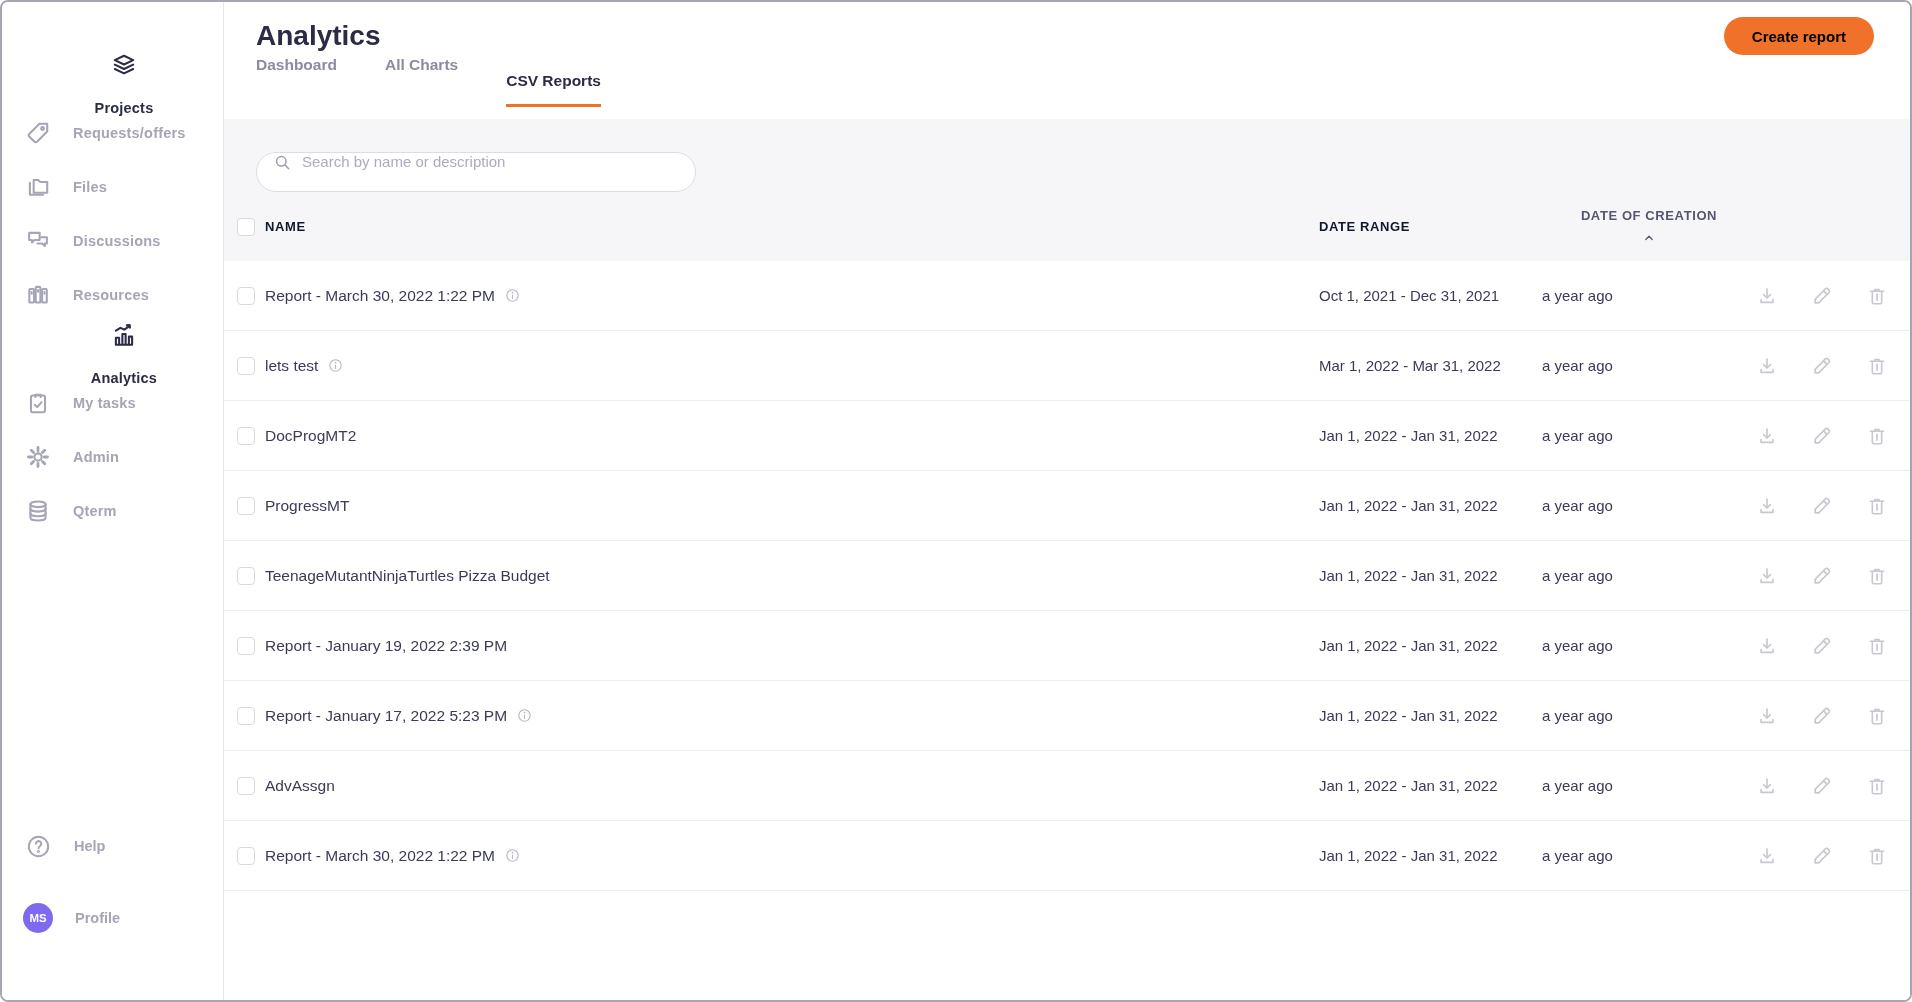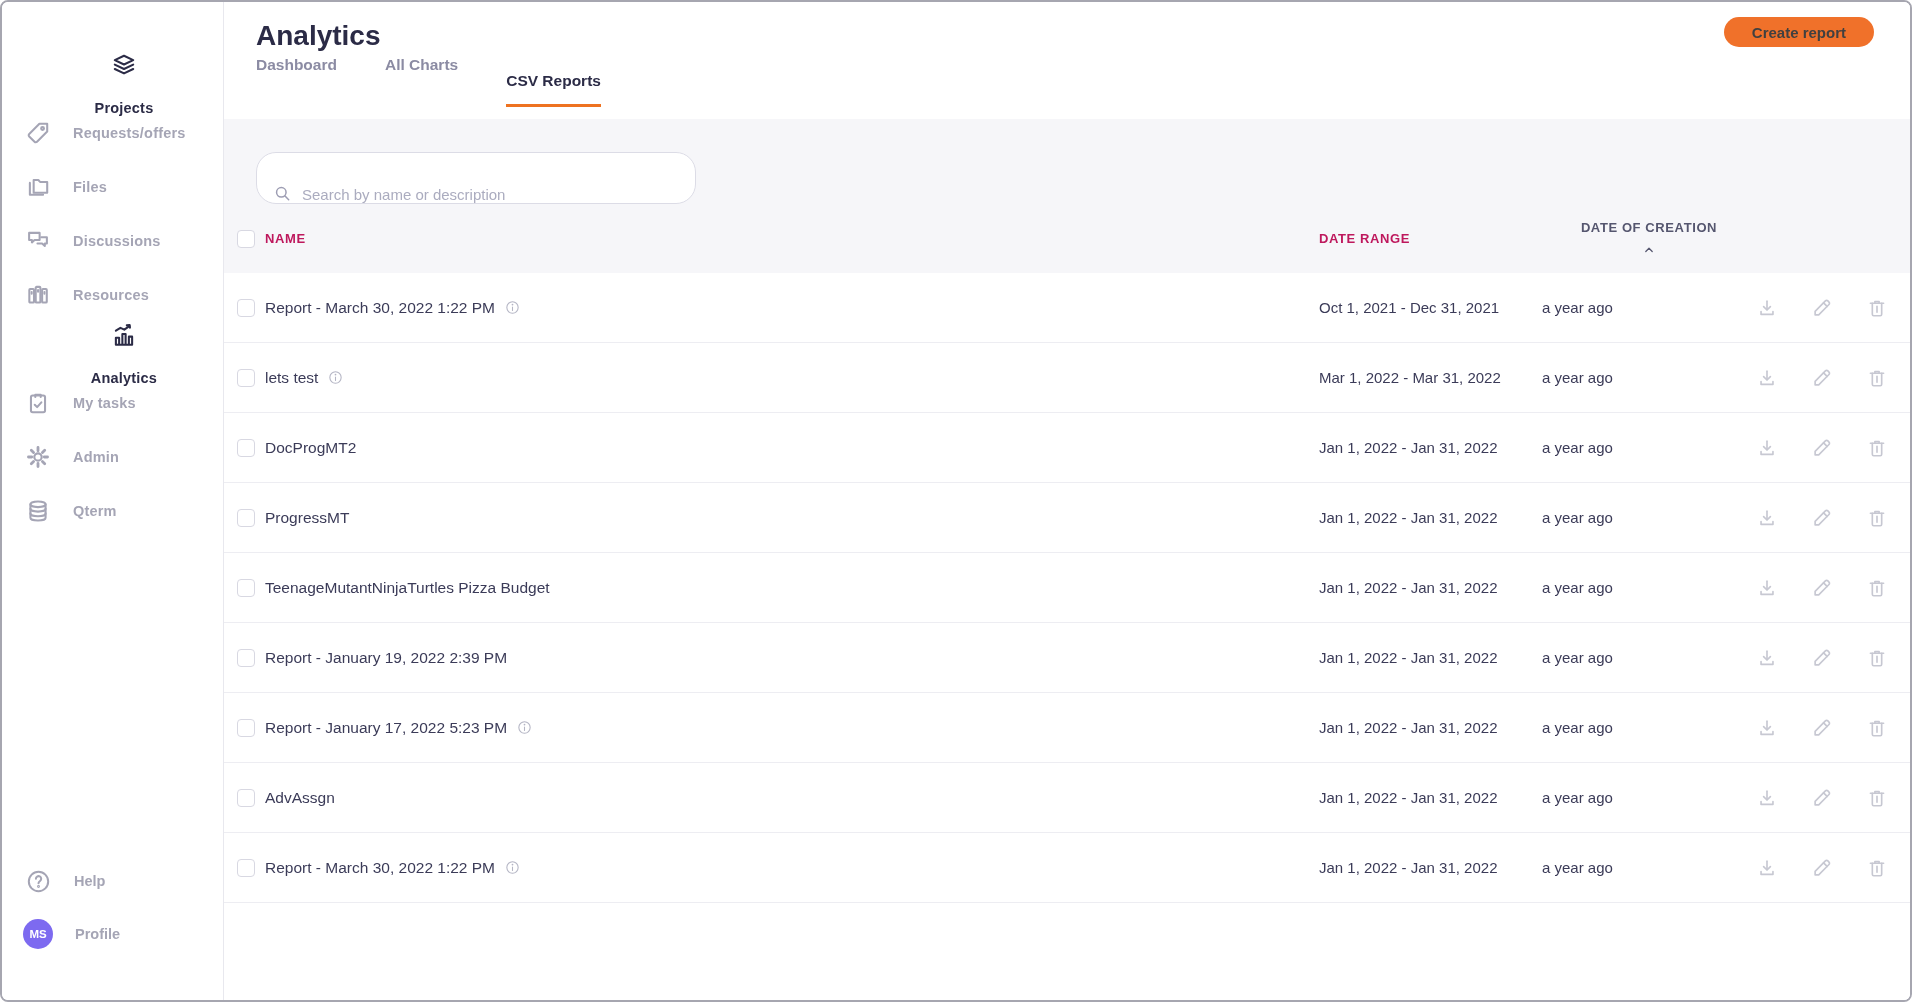--- a/index.html
+++ b/index.html
@@ -10,46 +10,46 @@
   .sidebar { width:222px; min-width:222px; background:#fff; border-right:1px solid #e8e8ee; display:flex; flex-direction:column; padding-top:18px; }
   .logo { display:flex; align-items:center; gap:10px; padding-left:60px; height:44px; cursor:pointer; }
   .logo-mark { width:36px; height:36px; }
   .logo-text { font-size:23px; font-weight:700; color:#23233d; letter-spacing:.2px; }
   .nav { margin-top:32px; display:flex; flex-direction:column; }
   .nav-item { height:54px; display:flex; align-items:center; gap:22px; padding-left:23px; cursor:pointer; color:#a5a5b5; }
   .nav-item .nav-icon { width:26px; height:26px; display:flex; }
   .nav-item .nav-label { font-size:14.5px; font-weight:700; letter-spacing:.2px; }
   .nav-item.active { color:#2b2b46;flex-direction:column; }
   .nav-item svg { width:26px; height:26px; stroke:currentColor; fill:none; stroke-width:1.9; stroke-linecap:round; stroke-linejoin:round; }
-  .side-footer { margin-top:auto; padding-bottom:40px; display:flex; flex-direction:column; gap:1px;justify-content:space-between; }
+  .side-footer { margin-top:auto; padding-bottom:56px; display:flex; flex-direction:column; gap:20px;justify-content:space-between; }
   .footer-item { height:52px; display:flex; align-items:center; gap:22px; padding-left:23px; cursor:pointer; color:#a5a5b5; }
   .footer-item svg { width:27px; height:27px; stroke:currentColor; fill:none; stroke-width:1.8; stroke-linecap:round; }
   .footer-label { font-size:14.5px; font-weight:700; color:#a5a5b5; }
   .avatar { width:30px; height:30px; border-radius:50%; background:#7d6af0; color:#fff; font-size:11.5px; font-weight:700; display:flex; align-items:center; justify-content:center; margin-left:-2px; }
 
   
   .main { flex:1; display:flex; flex-direction:column; background:#f6f6f9; }
   .main-header { background:#fff; padding:18px 40px 0 32px; height:117px; min-height:117px; position:relative; }
   .page-title { font-size:28px; font-weight:600; color:#2b2b46; }
-  .create-btn { position:absolute; top:15px; right:40px; height:30px; padding:0 28px; background:#f0712a; border:none; border-radius:21px; color:#404040; font-size:15px; font-weight:700; font-family:"Liberation Sans",sans-serif; cursor:pointer; }
+  .create-btn { position:absolute; top:15px; right:40px; height:38px; padding:0 28px; background:#f0712a; border:none; border-radius:21px; color:#000000; font-size:15px; font-weight:700; font-family:"Liberation Sans",sans-serif; cursor:pointer; }
   .tabs { display:flex; gap:48px; position:absolute; bottom:12px; left:32px; }
   .tab { font-size:15.5px; font-weight:600; color:#8b8ba3; padding-bottom:14px; cursor:pointer; border-bottom:3.5px solid transparent; }
   .tab.active { color:#2b2b46; border-bottom-color:#ee7220;margin-top:16px; }
 
   
   .content { flex:1; display:flex; flex-direction:column; overflow:hidden; }
   .search-wrap { padding:33px 0 0 32px; }
-  .search-box { width:440px; height:52px; background:#fff; border:1.5px solid #dcdce6; border-radius:20px; display:flex; align-items:flex-end; padding:0 16px; gap:10px; }
+  .search-box { width:440px; height:40px; background:#fff; border:1.5px solid #dcdce6; border-radius:20px; display:flex; align-items:flex-start; padding:0 16px; gap:10px; }
   .search-box svg { width:19px; height:19px; stroke:#9d9db3; fill:none; stroke-width:1.9; stroke-linecap:round; }
   .search-input { border:none; outline:none; flex:1; font-size:15px; color:#3d3d5c; background:transparent; font-family:"Liberation Sans",sans-serif; }
   .search-input::placeholder { color:#abacbf; }
 
   .grid-row { display:grid; grid-template-columns:18px 1064px 223px 214px 132px; align-items:center; padding:0 26px 0 13px; }
   .thead { height:69px; }
-  .th { font-size:13px; font-weight:700; letter-spacing:.6px; color:#be185d; }
+  .th { font-size:13px; font-weight:700; letter-spacing:.6px; color:#0f172a; }
   .th-name { padding-left:10px; }
   .th-creation { color:#55566f; display:flex; align-items:center; gap:8px; cursor:pointer;flex-direction:column; }
   .th-creation svg { width:14px; height:14px; stroke:#55566f; fill:none; stroke-width:2.2; stroke-linecap:round; stroke-linejoin:round; }
   .checkbox { width:18px; height:18px; border:1.6px solid #d8d8e2; border-radius:4px; background:#fff; cursor:pointer; }
 
   .table-body { flex:1; background:#fff; }
   .row { height:70px; background:#fff; border-bottom:1px solid #ededf2; cursor:pointer; }
   .cell-name { padding-left:10px; display:flex; gap:9px; font-size:15.5px; color:#3b3b58; }
   .info-ic { display:flex; }
   .info-ic svg { width:17px; height:17px; stroke:#b4b5c4; fill:none; stroke-width:1.5; stroke-linecap:round; }

